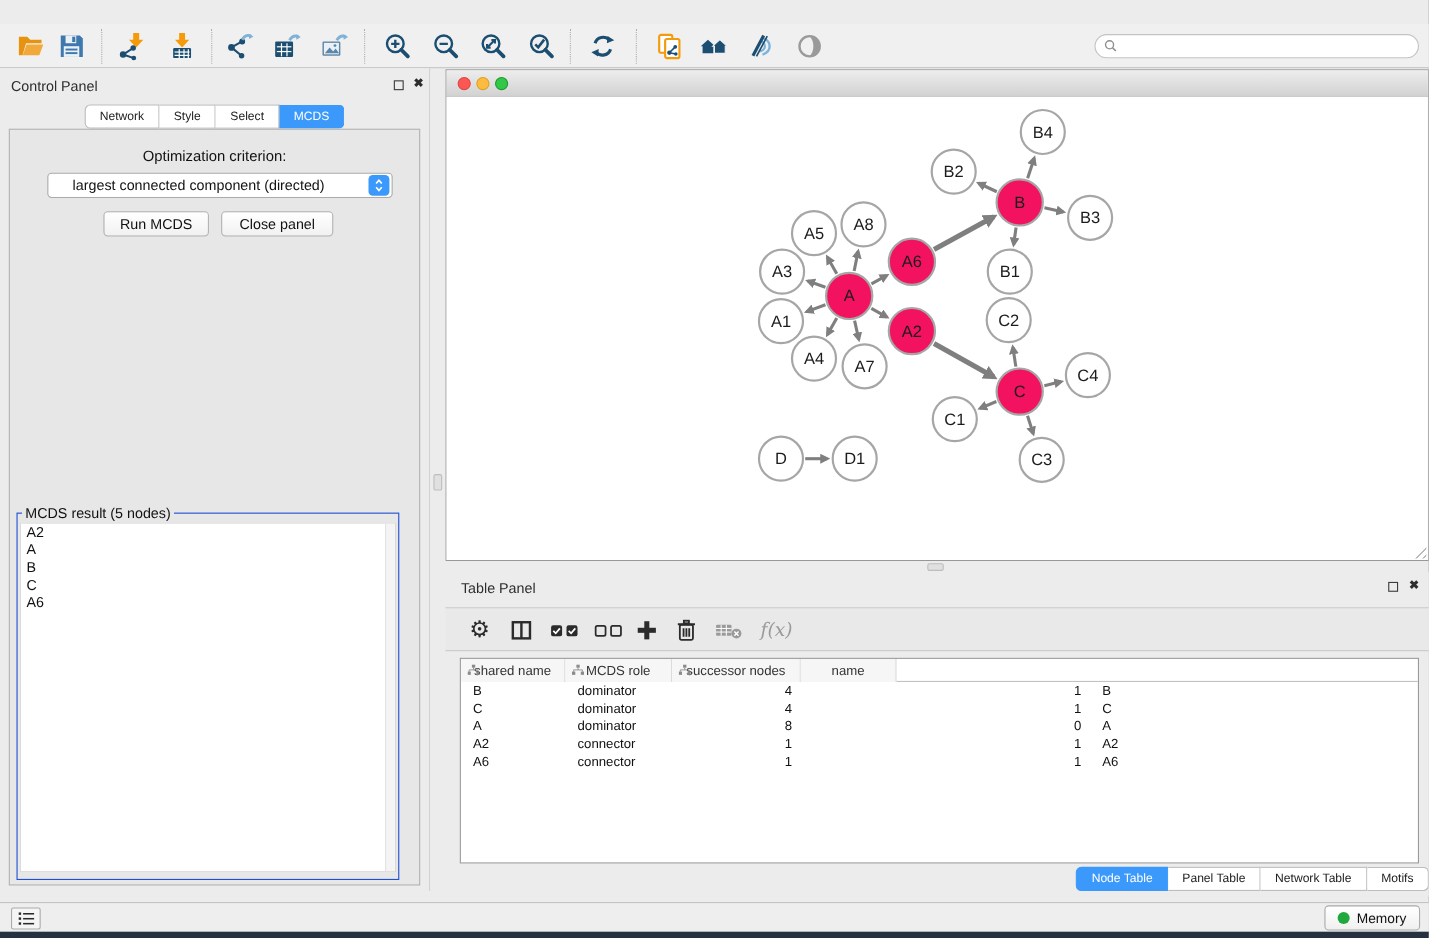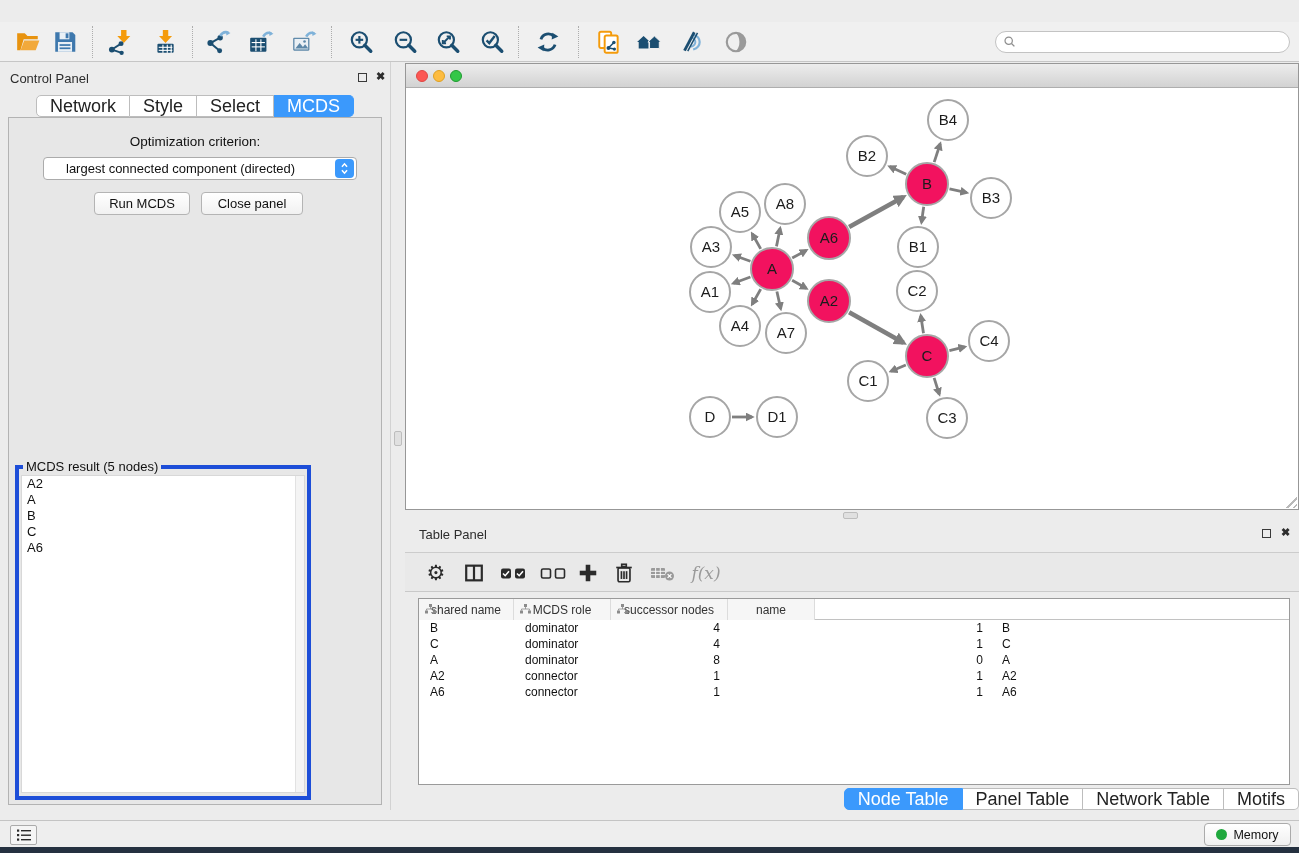--- a/index.html
+++ b/index.html
@@ -22,34 +22,34 @@
   .tb-btn svg { width:26px; height:26px; }
   .tb-sep { position:absolute; top:4px; height:32px; border-left:1px dotted #adadad; }
   .searchbox { position:absolute; left:995px; top:9px; width:295px; height:22px; background:#fff; border:1px solid #c3c3c3; border-radius:11px; display:flex; align-items:center; padding-left:7px; }
 
   
   .control-panel { left:0; top:62px; width:391px; height:748px; background:#ececec; border-right:1px solid #d2d2d2; }
   .panel-title { font-size:13px; color:#2d2d2d; }
   .mini-float { display:inline-block; width:9px; height:9px; border:1.4px solid #3a3a3a; }
   .mini-close { font-size:11px; color:#2d2d2d; font-weight:bold; line-height:9px; }
   .seg { display:flex; }
-  .seg-tab { background:#fff; border:1px solid #bdbdbd; border-left:none; padding:0 13px; font-size:18px; color:#222;
+  .seg-tab { background:#fff; border:1px solid #bdbdbd; border-left:none; padding:0 13px; font-size:11px; color:#222;
     height:22px; line-height:21px; cursor:default; }
   .seg-tab:first-child { border-left:1px solid #bdbdbd; border-radius:5px 0 0 5px; }
   .seg-tab:last-child { border-radius:0 5px 5px 0; }
   .seg-tab.active { background:#3b99fc; border-color:#3b99fc; color:#fff; }
   .cp-content { left:8px; top:55px; width:374px; height:688px; background:#e7e7e7; border:1px solid #b3b3b3; }
   .opt-label { position:absolute; left:0; right:0; top:16px; text-align:center; font-size:13.5px; color:#111; }
   .dropdown { position:absolute; left:34px; top:39px; width:314px; height:23px; background:#fff; border:1px solid #ababab;
     border-radius:4px; display:flex; align-items:center; }
   .dropdown .dd-text { flex:1; font-size:13px; color:#111; padding-left:22px; white-space:nowrap; overflow:hidden; }
   .dd-stepper { width:19px; height:19px; margin-right:2px; background:#3b99fc; border-radius:4px; display:flex; align-items:center; justify-content:center; }
   .btn { position:absolute; height:23px; background:linear-gradient(#ffffff,#f1f1f1); border:1px solid #b4b4b4; border-radius:4px;
     font-size:13px; color:#111; text-align:center; line-height:21px; cursor:default; }
-  fieldset.result-group { position:absolute; left:6px; top:341px; width:296px; height:341px; border:4px solid #1d4ed8; background:#e7e7e7; }
+  fieldset.result-group { position:absolute; left:6px; top:341px; width:348px; height:341px; border:1px solid #1d4ed8; background:#e7e7e7; }
   fieldset.result-group legend { font-size:13px; color:#111; margin-left:4px; padding:0 3px; }
   .result-list { position:relative; margin:1px 2px 2px 2px; height:318px; background:#fff; border:1px solid #d8d8d8; overflow:hidden; }
   .result-list .item { font-size:13px; color:#111; line-height:16px; padding-left:5px; }
   .result-list .vtrack { position:absolute; right:0; top:0; width:9px; height:100%; background:#f4f4f4; border-left:1px solid #e2e2e2; }
 
   
   .network-window { left:405px; top:63px; width:894px; height:447px; background:#fff; border:1px solid #979797; }
   .nw-titlebar { position:absolute; left:0; top:0; right:0; height:24px; background:linear-gradient(#ededed,#d2d2d2); border-bottom:1px solid #aeaeae; }
   .nw-titlebar .win-title { position:absolute; left:0; right:0; top:4px; text-align:center; font-size:13px; color:#333; }
   .nw-canvas { position:absolute; left:0; top:24px; right:0; bottom:0; background:#fff; overflow:hidden; }

